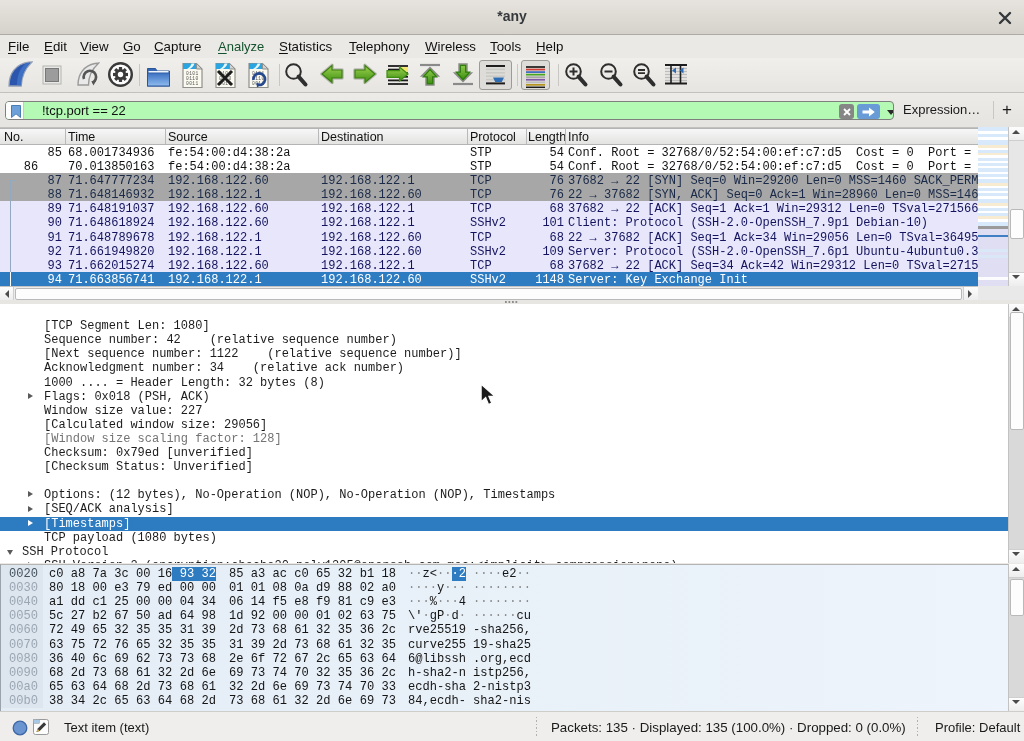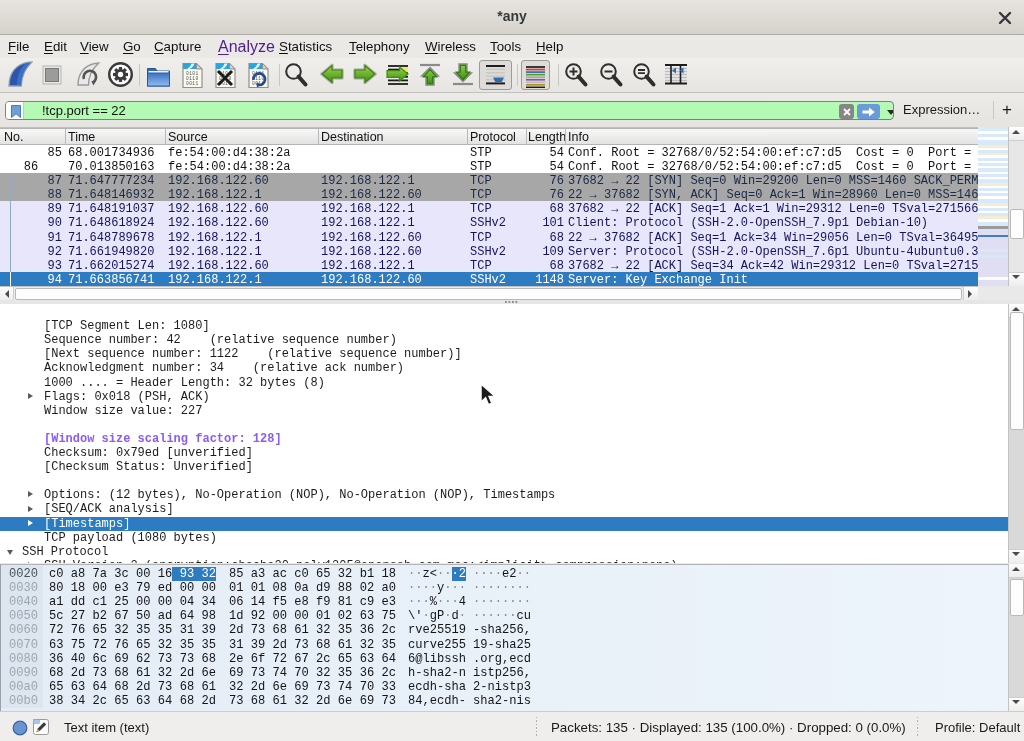--- a/index.html
+++ b/index.html
@@ -13,21 +13,21 @@
       <path d="M2 2 L12 12 M12 2 L2 12" stroke="#34383b" stroke-width="2.4" stroke-linecap="round"></path>
     </svg>
 </div>
 
 <div class="abs" style="left:0;top:35px;width:1024px;height:23px;background:#ebe9e6;">
 <span class="abs" style="left:8px;top:0;line-height:23px;font-size:13.3px;color:#101010;"><u style="text-decoration-thickness:1px;text-underline-offset:2px;">F</u>ile</span>
 <span class="abs" style="left:44px;top:0;line-height:23px;font-size:13.3px;color:#101010;"><u style="text-decoration-thickness:1px;text-underline-offset:2px;">E</u>dit</span>
 <span class="abs" style="left:80px;top:0;line-height:23px;font-size:13.3px;color:#101010;"><u style="text-decoration-thickness:1px;text-underline-offset:2px;">V</u>iew</span>
 <span class="abs" style="left:123px;top:0;line-height:23px;font-size:13.3px;color:#101010;"><u style="text-decoration-thickness:1px;text-underline-offset:2px;">G</u>o</span>
 <span class="abs" style="left:154px;top:0;line-height:23px;font-size:13.3px;color:#101010;"><u style="text-decoration-thickness:1px;text-underline-offset:2px;">C</u>apture</span>
-<span class="abs" style="left:218px;top:0;line-height:23px;font-size:16px;color:#4c1d95;"><u style="text-decoration-thickness:1px;text-underline-offset:2px;">A</u>nalyze</span>
+<span class="abs" style="left:218px;top:0;line-height:23px;font-size:13px;color:#14532d;"><u style="text-decoration-thickness:1px;text-underline-offset:2px;">A</u>nalyze</span>
 <span class="abs" style="left:279px;top:0;line-height:23px;font-size:13.3px;color:#101010;"><u style="text-decoration-thickness:1px;text-underline-offset:2px;">S</u>tatistics</span>
 <span class="abs" style="left:349px;top:0;line-height:23px;font-size:13.3px;color:#101010;"><u style="text-decoration-thickness:1px;text-underline-offset:2px;">T</u>elephony</span>
 <span class="abs" style="left:425px;top:0;line-height:23px;font-size:13.3px;color:#101010;"><u style="text-decoration-thickness:1px;text-underline-offset:2px;">W</u>ireless</span>
 <span class="abs" style="left:490px;top:0;line-height:23px;font-size:13.3px;color:#101010;"><u style="text-decoration-thickness:1px;text-underline-offset:2px;">T</u>ools</span>
 <span class="abs" style="left:536px;top:0;line-height:23px;font-size:13.3px;color:#101010;"><u style="text-decoration-thickness:1px;text-underline-offset:2px;">H</u>elp</span>
 </div>
 <div class="abs" style="left:0;top:58px;width:1024px;height:35px;background:linear-gradient(#f1efec,#e7e5e1);border-bottom:1px solid #c3c1bd;">
 <div class="abs" style="left:138.5px;top:6px;width:1px;height:22px;background:#c9c7c3;"></div>
 <div class="abs" style="left:278.5px;top:6px;width:1px;height:22px;background:#c9c7c3;"></div>
 <div class="abs" style="left:516.5px;top:6px;width:1px;height:22px;background:#c9c7c3;"></div>
@@ -458,22 +458,25 @@
 <div class="abs" style="left:0;top:71.5px;width:1008px;height:14.1px;background:transparent;">
 <span class="abs mono" style="left:44px;top:0;font-size:12px;line-height:14.1px;color:#1c1c1c;">1000 .... = Header Length: 32 bytes (8)</span>
 </div>
 <div class="abs" style="left:0;top:85.6px;width:1008px;height:14.1px;background:transparent;">
 <div class="abs" style="left:28px;top:3.2px;width:0;height:0;border-top:3.8px solid transparent;border-bottom:3.8px solid transparent;border-left:5.2px solid #5a5a5a;"></div>
 <span class="abs mono" style="left:44px;top:0;font-size:12px;line-height:14.1px;color:#1c1c1c;">Flags: 0x018 (PSH, ACK)</span>
 </div>
 <div class="abs" style="left:0;top:99.7px;width:1008px;height:14.1px;background:transparent;">
 <span class="abs mono" style="left:44px;top:0;font-size:12px;line-height:14.1px;color:#1c1c1c;">Window size value: 227</span>
 </div>
+<div class="abs" style="left:0;top:113.8px;width:1008px;height:14.1px;background:transparent;">
+<span class="abs mono" style="left:44px;top:0;font-size:12px;line-height:14.1px;color:#1c1c1c;">[Calculated window size: 29056]</span>
+</div>
 <div class="abs" style="left:0;top:127.9px;width:1008px;height:14.1px;background:transparent;">
-<span class="abs mono" style="left:44px;top:0;font-size:12px;line-height:14.1px;color:#8b5cf6;font-weight:bold;">[Window size scaling factor: 128]</span>
+<span class="abs mono" style="left:44px;top:0;font-size:12px;line-height:14.1px;color:#737373;">[Window size scaling factor: 128]</span>
 </div>
 <div class="abs" style="left:0;top:142.0px;width:1008px;height:14.1px;background:transparent;">
 <span class="abs mono" style="left:44px;top:0;font-size:12px;line-height:14.1px;color:#1c1c1c;">Checksum: 0x79ed [unverified]</span>
 </div>
 <div class="abs" style="left:0;top:156.1px;width:1008px;height:14.1px;background:transparent;">
 <span class="abs mono" style="left:44px;top:0;font-size:12px;line-height:14.1px;color:#1c1c1c;">[Checksum Status: Unverified]</span>
 </div>
 <div class="abs" style="left:0;top:184.3px;width:1008px;height:14.1px;background:transparent;">
 <div class="abs" style="left:28px;top:3.2px;width:0;height:0;border-top:3.8px solid transparent;border-bottom:3.8px solid transparent;border-left:5.2px solid #5a5a5a;"></div>
 <span class="abs mono" style="left:44px;top:0;font-size:12px;line-height:14.1px;color:#1c1c1c;">Options: (12 bytes), No-Operation (NOP), No-Operation (NOP), Timestamps</span>
@@ -523,21 +526,21 @@
 </div>
 <div class="abs mono" style="left:0;top:44.3px;height:14.1px;font-size:12.1px;line-height:14.1px;color:#151515;">
 <span class="abs" style="left:8px;top:0;color:#9aa6b2;">0050</span>
 <span class="abs" style="left:48px;top:0;">5c 27 b2 67 50 ad 64 98</span>
 <span class="abs" style="left:228px;top:0;">1d 92 00 00 01 02 63 75</span>
 <span class="abs" style="left:407px;top:0;">\'<span style="color:#8a8a8a;">·</span>gP<span style="color:#8a8a8a;">·</span>d<span style="color:#8a8a8a;">·</span></span>
 <span class="abs" style="left:472px;top:0;"><span style="color:#8a8a8a;">·</span><span style="color:#8a8a8a;">·</span><span style="color:#8a8a8a;">·</span><span style="color:#8a8a8a;">·</span><span style="color:#8a8a8a;">·</span><span style="color:#8a8a8a;">·</span>cu</span>
 </div>
 <div class="abs mono" style="left:0;top:58.4px;height:14.1px;font-size:12.1px;line-height:14.1px;color:#151515;">
 <span class="abs" style="left:8px;top:0;color:#9aa6b2;">0060</span>
-<span class="abs" style="left:48px;top:0;">72 76 65 32 35 35 31 39</span>
+<span class="abs" style="left:48px;top:0;">72 49 65 32 35 35 31 39</span>
 <span class="abs" style="left:228px;top:0;">2d 73 68 61 32 35 36 2c</span>
 <span class="abs" style="left:407px;top:0;">rve25519</span>
 <span class="abs" style="left:472px;top:0;">-sha256,</span>
 </div>
 <div class="abs mono" style="left:0;top:72.5px;height:14.1px;font-size:12.1px;line-height:14.1px;color:#151515;">
 <span class="abs" style="left:8px;top:0;color:#9aa6b2;">0070</span>
 <span class="abs" style="left:48px;top:0;">63 75 72 76 65 32 35 35</span>
 <span class="abs" style="left:228px;top:0;">31 39 2d 73 68 61 32 35</span>
 <span class="abs" style="left:407px;top:0;">curve255</span>
 <span class="abs" style="left:472px;top:0;">19-sha25</span>

